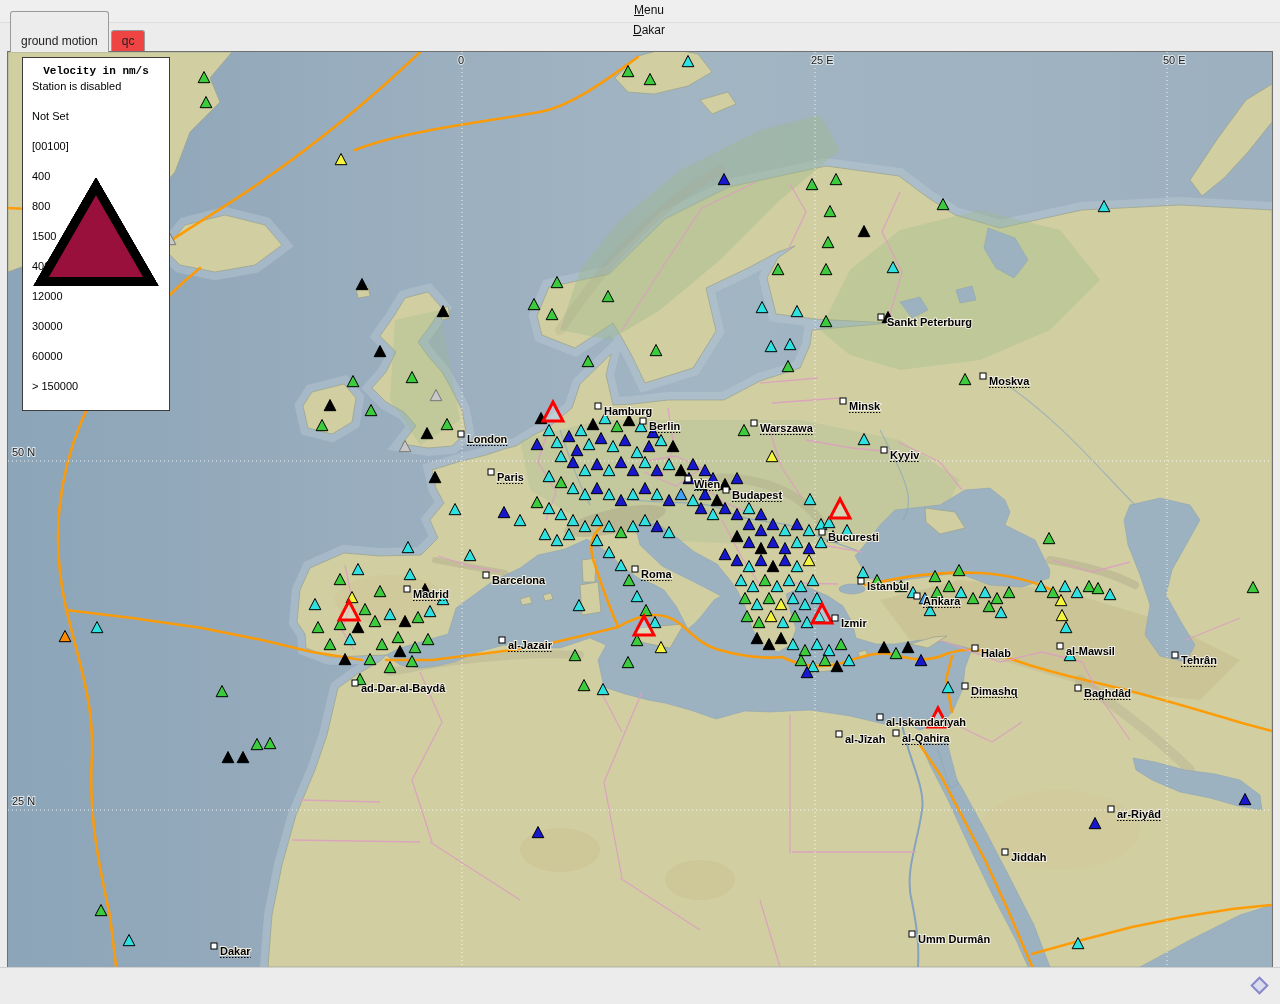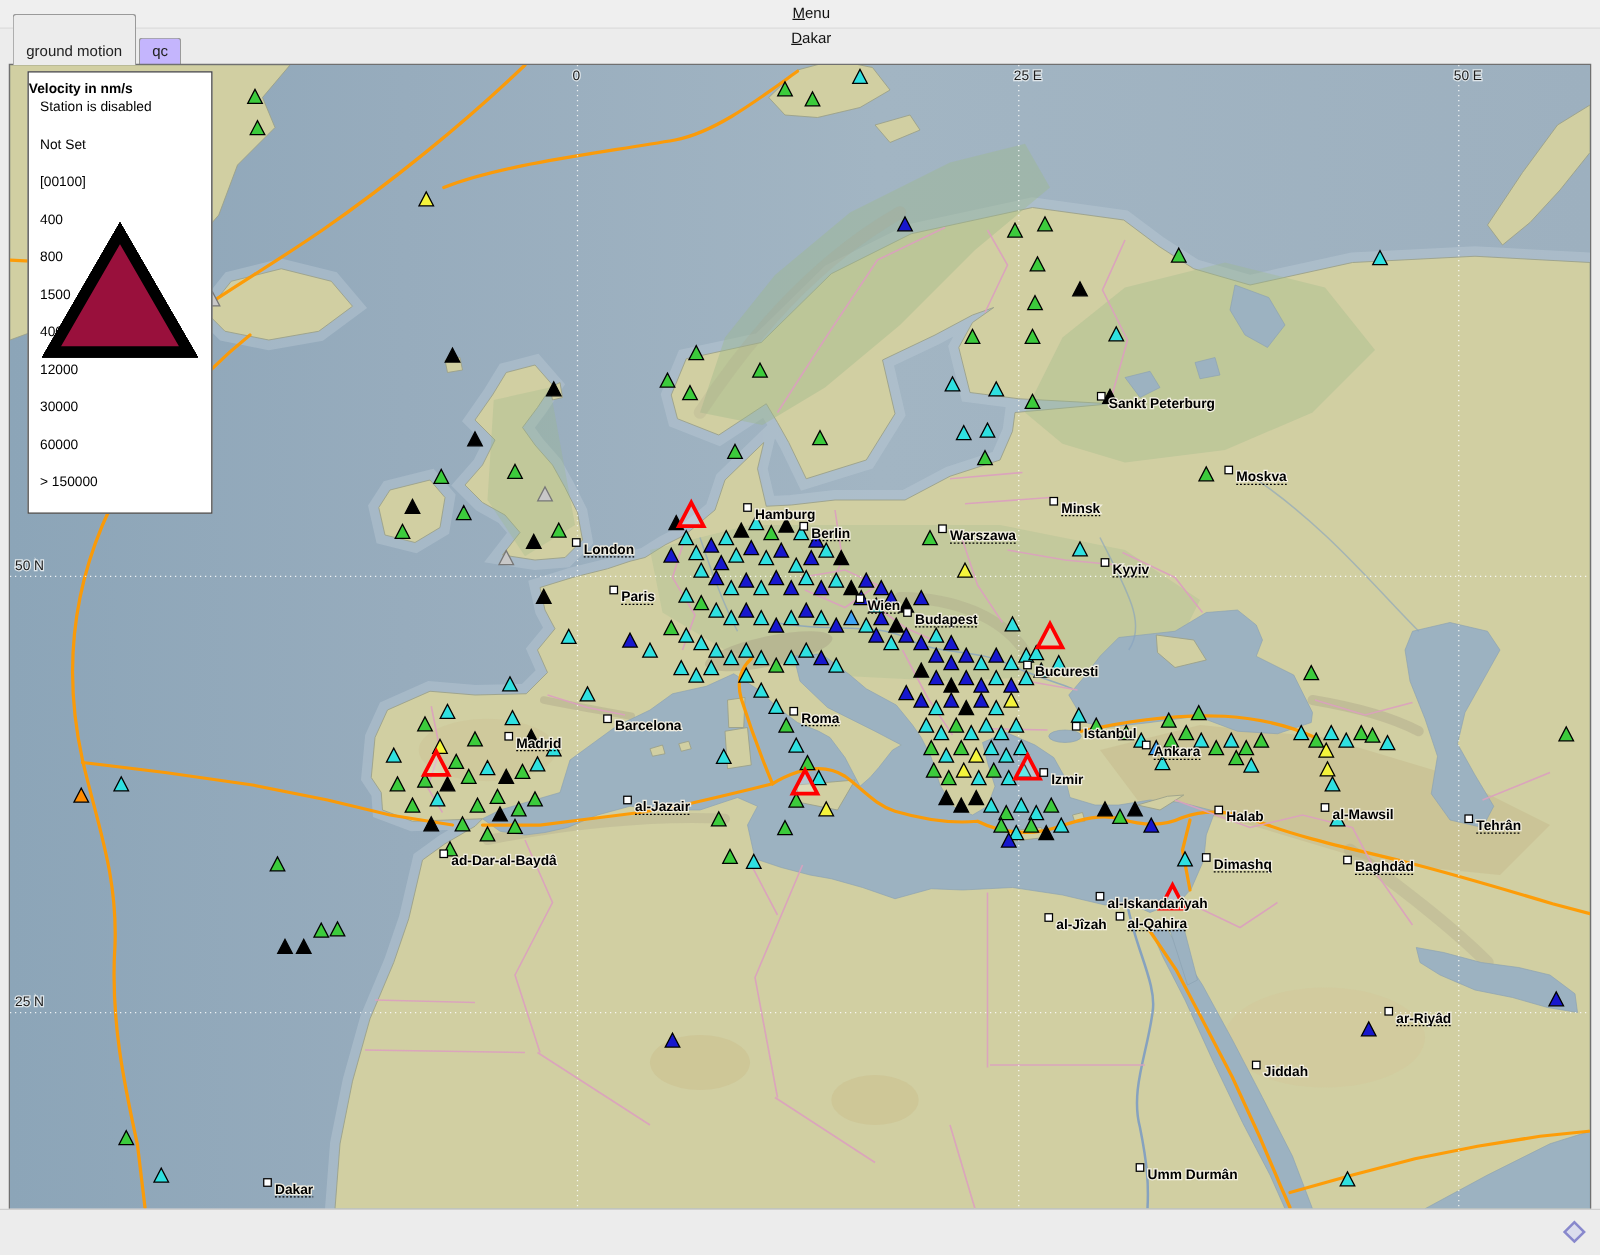--- a/index.html
+++ b/index.html
@@ -2,29 +2,29 @@
 <html><head>
 <meta charset="utf-8">
 <style>
   html,body{margin:0;padding:0;}
   body{width:1280px;height:1004px;background:#ececec;font-family:"Liberation Sans",sans-serif;overflow:hidden;}
   .window{position:relative;width:1280px;height:1004px;background:#ececec;}
   .menubar{position:absolute;top:0;left:0;right:0;height:22px;background:#efefef;border-bottom:1px solid #dcdcdc;display:flex;align-items:center;padding-left:18px;font-size:12px;color:#111;flex-direction:column;}
   .menu-item{padding:3px 9px;cursor:default;}
   .menu-item::first-letter{text-decoration:underline;}
   .tabbar{position:absolute;top:29px;left:10px;height:23px;display:flex;align-items:flex-end;font-size:12px;color:#222;}
-  .tab{border:1px solid #9a9a9a;border-bottom:none;background:#c4b5fd;padding:3px 10px 4px 10px;margin-right:2px;border-radius:3px 3px 0 0;cursor:default;}
+  .tab{border:1px solid #9a9a9a;border-bottom:none;background:#ef4444;padding:3px 10px 4px 10px;margin-right:2px;border-radius:3px 3px 0 0;cursor:default;}
   .tab.active{background:#ececec;padding-top:22px;position:relative;z-index:3;}
   .map-frame{position:absolute;top:52px;left:8px;width:1264px;height:915px;outline:1px solid #707070;background:#9db1c0;overflow:hidden;}
   .map-frame svg{position:absolute;top:0;left:0;width:100%;height:100%;display:block;}
   .gridline{stroke:#ffffff;stroke-width:1;stroke-dasharray:1,3;opacity:.85;}
   .grid-label{font:11px "Liberation Sans",sans-serif;fill:#1a1a1a;paint-order:stroke;stroke:#dfe6ea;stroke-width:2px;}
   .city-label{font:bold 11px "Liberation Sans",sans-serif;fill:#000;paint-order:stroke;stroke:#f2efe2;stroke-width:2px;}
   .legend{position:absolute;left:14px;top:5px;width:146px;background:#ffffff;border:1px solid #3c3c3c;z-index:5;}
-  .legend-title{font-size:11px;font-weight:bold;padding:7px 0 3px 0;color:#000;}
+  .legend-title{font-size:11px;font-weight:bold;text-align:center;padding:7px 0 3px 0;color:#000;font-family:Liberation Mono, monospace;}
   .legend-row{height:30px;display:flex;gap:9px;padding-left:9px;}
   .legend-label{font-size:11px;color:#000;}
   .statusbar{position:absolute;top:967px;left:0;right:0;height:37px;background:#ececec;border-top:1px solid #cfcfcf;}
   .status-icon{position:absolute;right:14px;top:11px;width:9px;height:9px;border:2px solid #8888cc;background:rgba(190,195,240,.35);transform:rotate(45deg);}
 </style>
 </head>
 <body>
 
 <div class="window">
 

